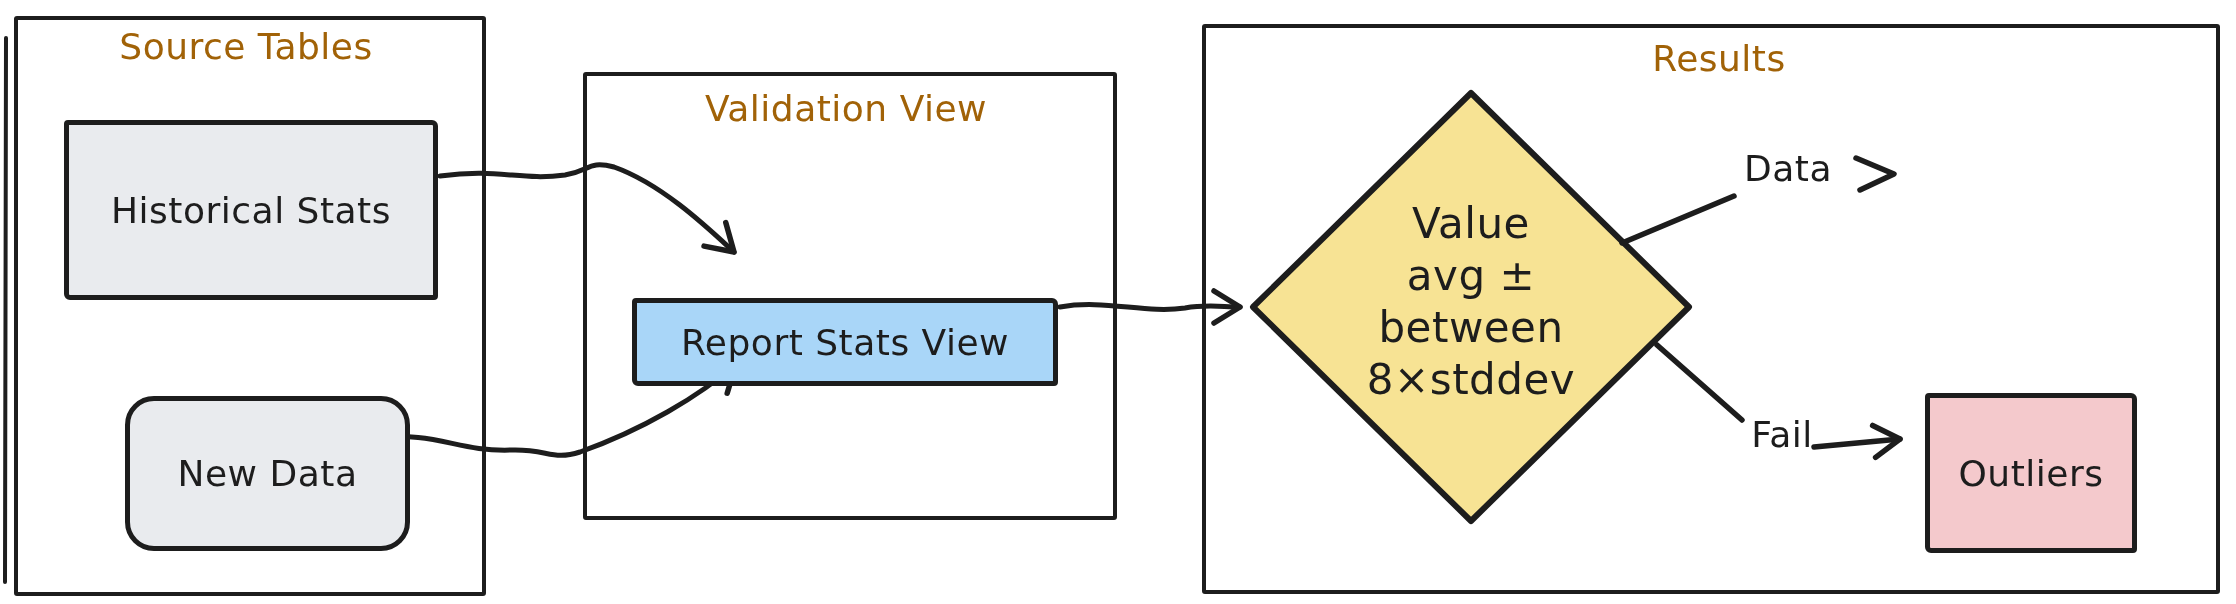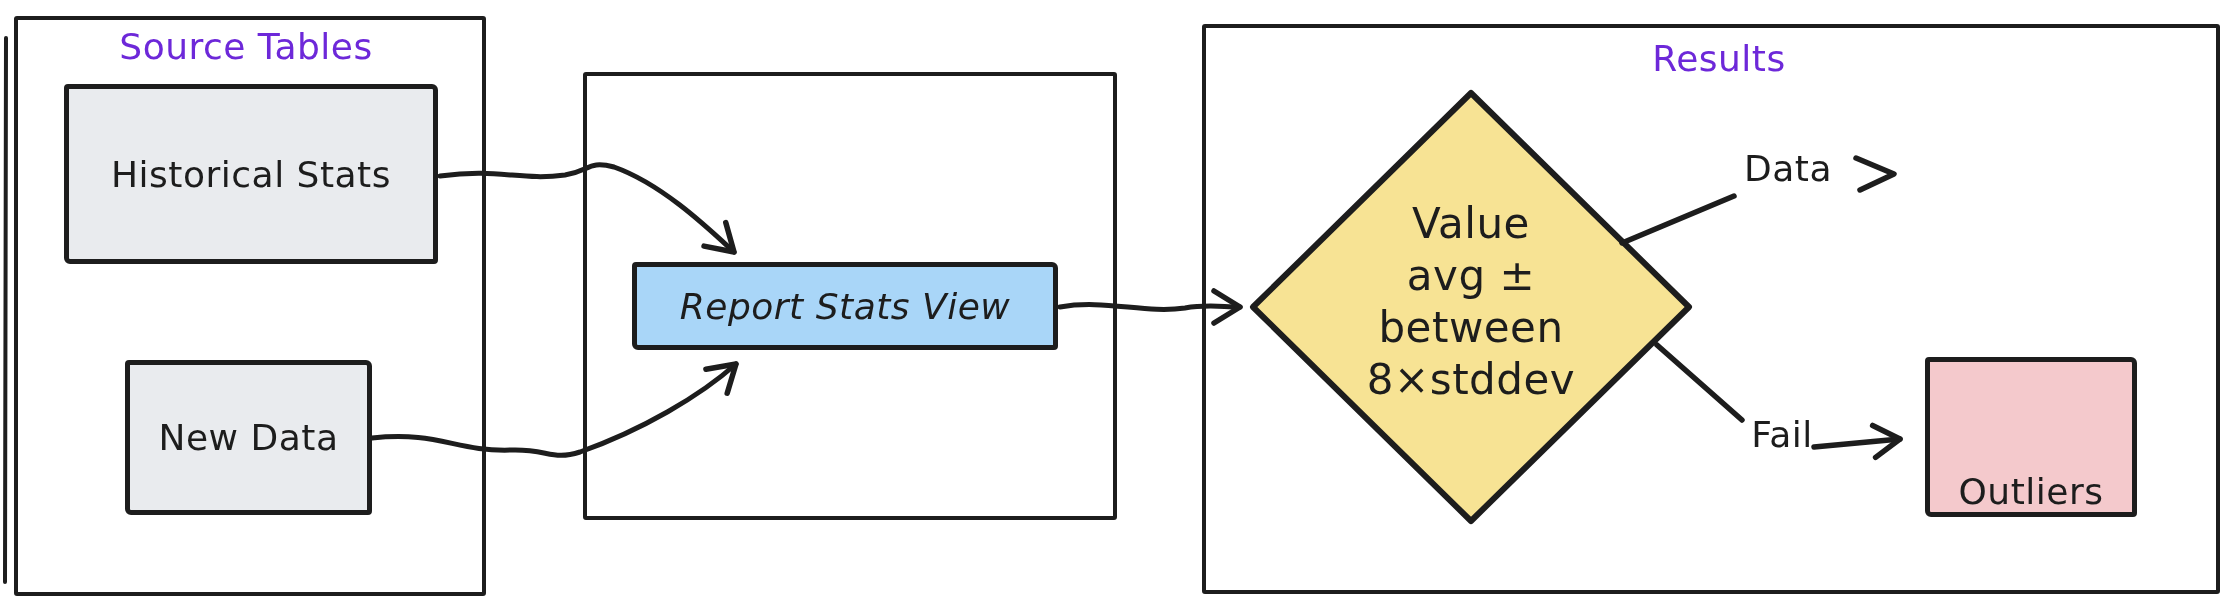--- a/index.html
+++ b/index.html
@@ -16,31 +16,32 @@
     border:4px solid #1d1d1d;
     border-radius:3px;
     background:transparent;
   }
   .container-title{
     position:absolute;
     text-align:center;
     font-size:36px;
     font-weight:500;
     letter-spacing:0.5px;
-    color:#6d28d9;
+    color:#a16207;
     white-space:nowrap;
   }
   .node{
     position:absolute;
     border:5px solid #1d1d1d;
     border-radius:4px 6px 4px 6px;
     display:flex;
     align-items:center;
     justify-content:center;
     box-sizing:border-box;
+    margin-top:36px;
   }
   .node-label{
     font-size:36px;
     font-weight:500;
     letter-spacing:0.5px;
     white-space:nowrap;
     text-align:center;
   }
   .fill-gray{background:#e9ebee;}
   .fill-blue{background:#a9d6f8;}
@@ -70,20 +71,21 @@
 </style>
 </head>
 <body>
 
 <div id="canvas">
 
   <div class="container-frame" style="left:14px;top:16px;width:464px;height:572px;"></div>
   <div class="container-title" style="left:14px;top:26px;width:464px;">Source Tables</div>
 
   <div class="container-frame" style="left:583px;top:72px;width:526px;height:440px;"></div>
+  <div class="container-title" style="left:583px;top:88px;width:526px;">Validation View</div>
 
   <div class="container-frame" style="left:1202px;top:24px;width:1010px;height:562px;"></div>
   <div class="container-title" style="left:1202px;top:38px;width:1010px;padding-left:12px;">Results</div>
 
   <svg id="wires" viewBox="0 0 2236 604">
     <defs>
       <marker id="arrowhead" markerUnits="userSpaceOnUse" markerWidth="48" markerHeight="48" refX="36" refY="24" orient="auto">
         <path d="M10,8 L36,24 L10,40" fill="none" stroke="#1d1d1d" stroke-width="5.5" stroke-linecap="round" stroke-linejoin="round"></path>
       </marker>
     </defs>
@@ -102,30 +104,30 @@
     <path d="M 1856 158 L 1894 174 L 1860 190" fill="none" stroke="#1d1d1d" stroke-width="5.5" stroke-linecap="round" stroke-linejoin="round"></path>
 
     <path d="M 1657 345 L 1742 420" fill="none" stroke="#1d1d1d" stroke-width="5.5" stroke-linecap="round"></path>
     <path d="M 1814 447 L 1900 439" fill="none" stroke="#1d1d1d" stroke-width="5.5" stroke-linecap="round" marker-end="url(#arrowhead)"></path>
   </svg>
 
   <div class="node fill-gray" style="left:64px;top:84px;width:374px;height:180px;">
     <span class="node-label">Historical Stats</span>
   </div>
 
-  <div class="node fill-gray" style="left:125px;top:360px;width:247px;height:155px;">
+  <div class="node fill-gray" style="left:125px;top:360px;width:285px;height:155px;border-radius:29px;">
     <span class="node-label">New Data</span>
   </div>
 
-  <div class="node fill-blue" style="left:632px;top:262px;width:426px;height:88px;font-style:italic;">
+  <div class="node fill-blue" style="left:632px;top:262px;width:426px;height:88px;">
     <span class="node-label">Report Stats View</span>
   </div>
 
 
-  <div class="node fill-pink" style="left:1925px;top:357px;width:212px;height:160px;align-items:flex-end;">
+  <div class="node fill-pink" style="left:1925px;top:357px;width:212px;height:160px;">
     <span class="node-label">Outliers</span>
   </div>
 
   <div class="diamond-label">
     <div>Value</div>
     <div>avg ±</div>
     <div>between</div>
     <div>8×stddev</div>
   </div>
 

